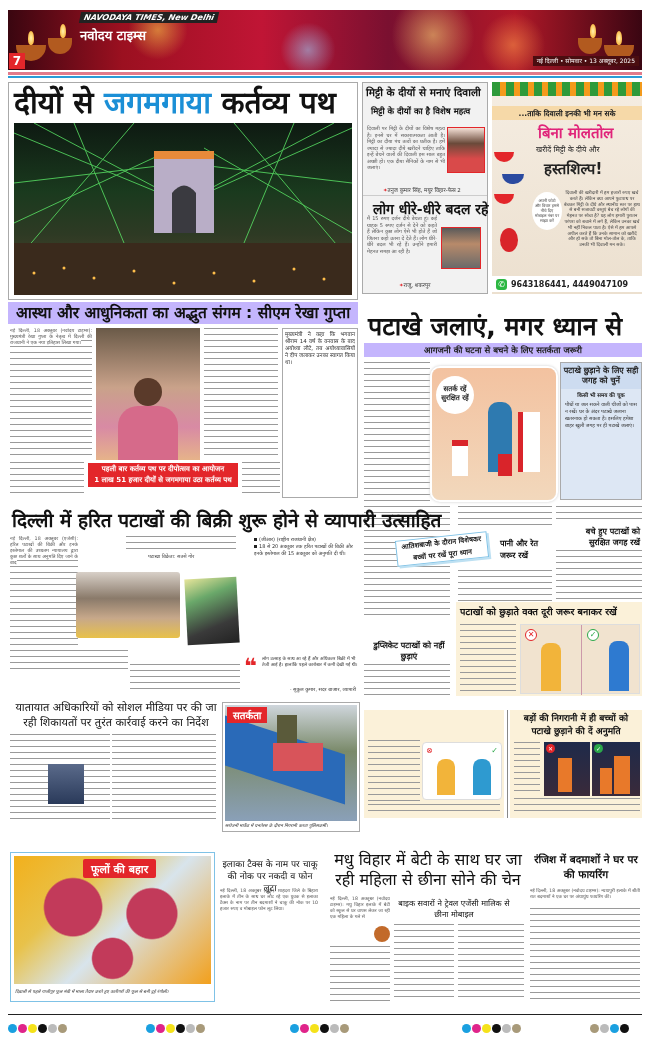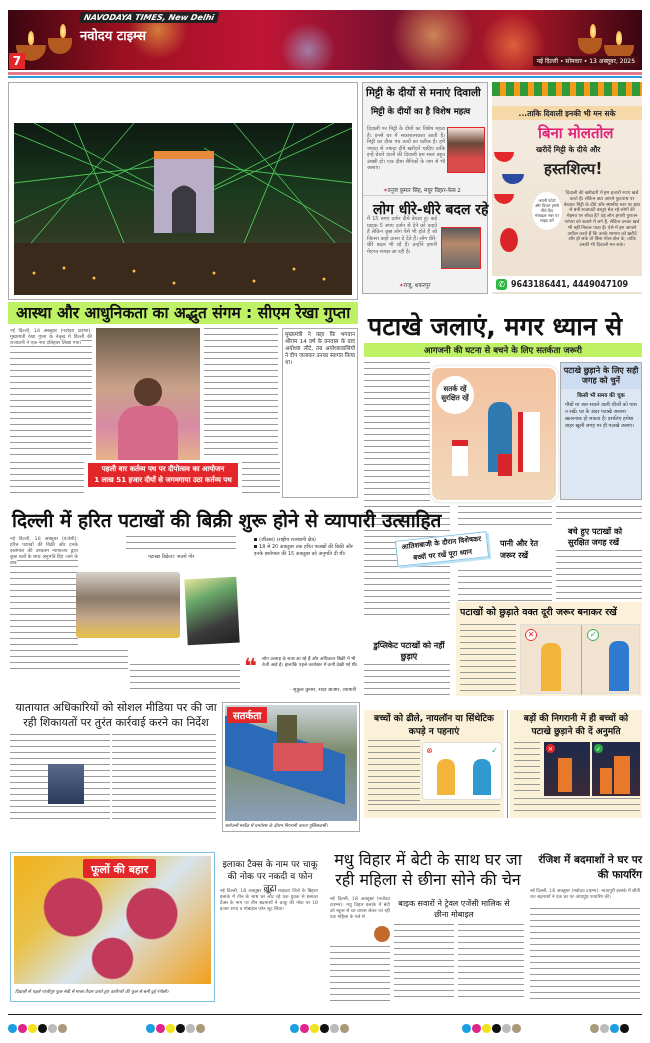--- a/index.html
+++ b/index.html
@@ -15,21 +15,21 @@
 .diya{position:absolute;width:30px;height:16px;background:#b25a1f;border-radius:0 0 15px 15px}
 .diya:before{content:"";position:absolute;left:12px;top:-14px;width:6px;height:14px;background:radial-gradient(#fff3b0,#f7a21c);border-radius:50% 50% 40% 40%}
 .rule1{left:8px;top:72px;width:634px;height:3px;background:#e27b8c}
 .rule2{left:8px;top:76px;width:634px;height:2px;background:#2b9cd8}
 .headline{font-family:"DejaVu Sans",sans-serif;font-weight:bold;color:#111;white-space:nowrap}
 .photo{background:#333;overflow:hidden}
 .col-text{font-size:4.8px;line-height:6px;color:#555;overflow:hidden;text-align:justify}
 .fill-lines{background:repeating-linear-gradient(180deg,#9a9a9a 0 1.4px,transparent 1.4px 6px)}
 .box-border{border:1px solid #aaa}
 .red-banner{background:#e3262a;color:#fff;font-weight:bold;text-align:center}
-.yellowbar{background:#bef264}
+.yellowbar{background:#c4b5fd}
 .mutedbox{background:#f2f2f2}
 .blueside{background:#dde7f4}
 .beige{background:#fbf1d9}
 .vline{background:#888;width:1px}
 .hline{background:#888;height:1px}
 .cmyk{display:inline-block;width:9px;height:9px;border-radius:50%;margin-right:1px}
 </style>
 </head>
 <body>
 
@@ -44,20 +44,23 @@
   <div class="diya" style="left:596px;top:35px"></div>
   <div class="brand">NAVODAYA TIMES, New Delhi</div>
   <div class="brand2">नवोदय टाइम्स</div>
   <div class="page-no">7</div>
   <div class="dateline">नई दिल्ली • सोमवार • 13 अक्तूबर, 2025</div>
 </div>
 <div class="abs rule1"></div>
 <div class="abs rule2"></div>
 
 <div class="abs box-border" style="left:8px;top:82px;width:350px;height:218px">
+  <div class="headline" style="position:absolute;left:5px;top:2px;font-size:30px;line-height:36px">
+    <span>दीयों से </span><span style="color:#1b8fd6">जगमगाया</span><span> कर्तव्य पथ</span>
+  </div>
   <div class="photo" style="position:absolute;left:5px;top:40px;width:338px;height:172px;background:linear-gradient(180deg,#0e1a12 0%,#1a3a1e 40%,#2e3a24 65%,#5a4a30 100%)">
     <svg width="338" height="172">
       <g stroke="#5ef06a" stroke-width="1" opacity=".75">
         <line x1="0" y1="10" x2="170" y2="80"></line>
           <line x1="338" y1="5" x2="170" y2="80"></line>
           <line x1="20" y1="0" x2="190" y2="90"></line>
           <line x1="320" y1="0" x2="150" y2="90"></line>
         <line x1="0" y1="60" x2="170" y2="40"></line>
           <line x1="338" y1="60" x2="170" y2="40"></line>
           <line x1="60" y1="0" x2="110" y2="120"></line>
@@ -115,21 +118,21 @@
   <div class="headline" style="position:absolute;left:10px;top:116px;font-size:14px">लोग धीरे-धीरे बदल रहे हैं</div>
   <div class="col-text" style="position:absolute;left:4px;top:132px;width:70px;height:66px;font-size:5px;line-height:6.5px">मैं 15 रुपए दर्जन दीये बेचता हूं। कई ग्राहक 5 रुपए दर्जन से देने को कहते हैं लेकिन कुछ लोग ऐसे भी होते हैं जो जितना कहो उतना दे देते हैं। लोग धीरे-धीरे बदल भी रहे हैं। उन्होंने हमारी मेहनत समझ आ रही है।</div>
   <div style="position:absolute;left:78px;top:144px;width:40px;height:42px;border:1px solid #e3262a;background:linear-gradient(180deg,#5a5a5a 0%,#b88a6a 40%,#6a6a6a 100%)"></div>
   <div style="position:absolute;left:36px;top:198px;font-size:5.5px;color:#333"><span style="color:#e3262a">✦</span><span>राजू, शकरपुर</span></div>
 </div>
 
 <div class="abs" style="left:492px;top:82px;width:150px;height:212px;background:linear-gradient(180deg,#f5ede2,#ece0cf)">
   <div style="height:14px;background:repeating-linear-gradient(90deg,#2f9a3a 0 8px,#f39a1c 8px 14px)"></div>
   <div style="background:#f6d9a8;font-size:7.5px;font-weight:bold;text-align:center;padding:2px 0;margin-top:10px">...ताकि दिवाली इनकी भी मन सके</div>
   <div style="position:absolute;left:46px;top:40px;font-size:15px;font-weight:bold;color:#e0247a">बिना मोलतोल</div>
-  <div style="position:absolute;left:44px;top:62px;font-size:7.5px;font-weight:bold;color:#222">खरीदें मिट्टी के दीये और</div>
+  <div style="position:absolute;left:44px;top:62px;font-size:7.5px;font-weight:normal;color:#222">खरीदें मिट्टी के दीये और</div>
   <div style="position:absolute;left:52px;top:76px;font-size:15px;font-weight:bold;color:#222">हस्तशिल्प!</div>
   <div style="position:absolute;left:2px;top:70px;width:20px;height:10px;background:#e3262a;border-radius:0 0 10px 10px"></div>
   <div style="position:absolute;left:10px;top:92px;width:22px;height:10px;background:#2b4aa0;border-radius:0 0 11px 11px"></div>
   <div style="position:absolute;left:2px;top:112px;width:20px;height:10px;background:#e3262a;border-radius:0 0 10px 10px"></div>
   <div style="position:absolute;left:40px;top:110px;width:30px;height:38px;border-radius:50%;background:#fff;font-size:4px;line-height:5px;text-align:center;padding:6px 3px;color:#333">अपनी फोटो और विचार हमसे नीचे दिए मोबाइल नंबर पर साझा करें</div>
   <div style="position:absolute;left:8px;top:146px;width:18px;height:24px;border-radius:50%;background:#d9242a"></div>
   <div class="col-text" style="position:absolute;left:72px;top:108px;width:76px;height:84px;font-size:4.6px;line-height:5.8px;text-align:center;color:#444">दिवाली की खरीदारी में हम हजारों रुपए खर्च करते हैं। लेकिन क्या आपने फुटपाथ पर बेचकर मिट्टी के दीये और स्थानीय स्तर पर हाथ से बनी सजावटी वस्तुएं बेच रहे लोगों की मेहनत पर सोचा है? यह लोग हमारी पुरातन परंपरा को बचाने में लगे हैं, लेकिन उनका खर्च भी नहीं निकल पाता है। ऐसे में हम आपसे अपील करते हैं कि उनके सामान को खरीदें और हो सके तो बिना मोल-तोल के, ताकि उनकी भी दिवाली मन सके।</div>
   <div style="position:absolute;left:0;top:194px;width:150px;height:16px;background:#fff;display:flex;align-items:center;padding-left:4px">
     <span style="display:inline-block;width:11px;height:11px;border-radius:3px;background:#2cb742;color:#fff;font-size:8px;line-height:11px;text-align:center">✆</span>
     <span style="font-size:8px;font-weight:bold;margin-left:4px">9643186441, 4449047109</span>
@@ -149,39 +152,38 @@
 <div class="abs box-border" style="left:560px;top:362px;width:82px;height:138px;background:#dde7f4">
   <div style="background:#cddcf0;font-size:8px;font-weight:bold;text-align:center;padding:3px 2px;line-height:10px">पटाखे छुड़ाने के लिए सही जगह को चुनें</div>
   <div style="font-size:5.5px;font-weight:bold;text-align:center;margin-top:2px">किसी भी समय की चूक</div>
   <div class="col-text" style="padding:2px 4px;font-size:5px;line-height:7px;color:#333;text-align:left">पौधों या जल सकने वाली चीजों को पास न रखें। घर के अंदर पटाखे जलाना खतरनाक हो सकता है। इसलिए हमेशा बाहर खुली जगह पर ही पटाखे जलाएं।</div>
 </div>
 <div class="abs col-text fill-lines" style="left:364px;top:506px;width:86px;height:112px"></div>
 <div class="abs col-text fill-lines" style="left:458px;top:506px;width:94px;height:24px"></div>
 <div class="abs col-text fill-lines" style="left:556px;top:506px;width:86px;height:16px"></div>
 <div class="abs" style="left:396px;top:536px;width:92px;height:26px;background:#fff;border:1px solid #7fc2e6;transform:rotate(-6deg);font-size:7px;font-weight:bold;text-align:center;line-height:12px;box-shadow:2px 2px 0 #bde0f2">आतिशबाजी के दौरान विशेषकर बच्चों पर रखें पूरा ध्यान</div>
 <div class="abs headline" style="left:500px;top:538px;width:46px;font-size:8px;line-height:12px;white-space:normal">पानी और रेत जरूर रखें</div>
-<div class="abs headline" style="left:568px;top:526px;width:72px;font-size:8px;line-height:11px;white-space:normal;text-align:left">बचे हुए पटाखों को सुरक्षित जगह रखें</div>
+<div class="abs headline" style="left:568px;top:526px;width:72px;font-size:8px;line-height:11px;white-space:normal;text-align:right">बचे हुए पटाखों को सुरक्षित जगह रखें</div>
 <div class="abs col-text fill-lines" style="left:458px;top:570px;width:94px;height:32px"></div>
 <div class="abs col-text fill-lines" style="left:556px;top:550px;width:86px;height:50px"></div>
 <div class="abs headline" style="left:372px;top:640px;width:74px;font-size:8px;line-height:11px;white-space:normal;text-align:center">डुप्लिकेट पटाखों को नहीं छुड़ाएं</div>
 <div class="abs col-text fill-lines" style="left:364px;top:664px;width:86px;height:34px"></div>
 <div class="abs beige" style="left:456px;top:602px;width:186px;height:94px">
   <div class="headline" style="font-size:9.5px;padding:3px 4px">पटाखों को छुड़ाते वक्त दूरी जरूर बनाकर रखें</div>
   <div class="col-text fill-lines" style="position:absolute;left:4px;top:22px;width:56px;height:70px"></div>
   <div style="position:absolute;left:64px;top:22px;width:120px;height:70px;background:#f1e3cf;border:1px solid #ddd">
     <span style="position:absolute;left:4px;top:4px;width:12px;height:12px;border-radius:50%;border:1.5px solid #e3262a;color:#e3262a;font-size:8px;line-height:9px;text-align:center;background:#fff">✕</span>
     <span style="position:absolute;left:66px;top:4px;width:12px;height:12px;border-radius:50%;border:1.5px solid #2ca84a;color:#2ca84a;font-size:8px;line-height:9px;text-align:center;background:#fff">✓</span>
     <div style="position:absolute;left:60px;top:0;width:1px;height:70px;background:#c9a"></div>
     <div style="position:absolute;left:20px;top:18px;width:20px;height:48px;background:#f2b43a;border-radius:8px 8px 0 0"></div>
     <div style="position:absolute;left:88px;top:16px;width:20px;height:50px;background:#2e7ad0;border-radius:8px 8px 0 0"></div>
   </div>
 </div>
 
 <div class="abs beige" style="left:364px;top:710px;width:140px;height:108px">
-  <div class="headline" style="font-size:9px;line-height:13px;text-align:center;white-space:normal;padding:2px 4px">बच्चों को ढीले, नायलॉन या सिंथेटिक कपड़े न पहनाएं</div>
   <div class="col-text fill-lines" style="position:absolute;left:4px;top:30px;width:52px;height:62px"></div>
   <div style="position:absolute;left:58px;top:32px;width:80px;height:58px;background:#fff;border-radius:4px;border:1px solid #ddd">
     <span style="position:absolute;left:3px;top:3px;color:#e3262a;font-size:8px">⊗</span>
     <span style="position:absolute;right:3px;top:3px;color:#2ca84a;font-size:8px">✓</span>
     <div style="position:absolute;left:14px;top:16px;width:18px;height:36px;background:#f2b43a;border-radius:8px 8px 0 0"></div>
     <div style="position:absolute;left:50px;top:16px;width:18px;height:36px;background:#2e9ad0;border-radius:8px 8px 0 0"></div>
   </div>
   <div class="col-text fill-lines" style="position:absolute;left:4px;top:94px;width:132px;height:12px"></div>
 </div>
 <div class="abs vline" style="left:507px;top:710px;height:108px"></div>
@@ -244,21 +246,21 @@
 <div class="abs col-text" style="left:220px;top:888px;width:98px;height:112px;font-size:4.6px;line-height:6px">नई दिल्ली, 18 अक्तूबर (ब्यूरो): शाहदरा जिले के बिहारा इलाके में तीन के साथ घर लौट रहे एक युवक से इलाका टैक्स के नाम पर तीन बदमाशों ने चाकू की नोक पर 10 हजार रुपए व मोबाइल फोन लूट लिया।</div>
 
 <div class="abs headline" style="left:330px;top:850px;width:196px;font-size:16px;line-height:20px;white-space:normal;text-align:center;font-weight:normal">मधु विहार में बेटी के साथ घर जा रही महिला से छीना सोने की चेन</div>
 <div class="abs col-text" style="left:330px;top:896px;width:60px;height:30px;font-size:4.6px;line-height:6px">नई दिल्ली, 18 अक्तूबर (नवोदय टाइम्स): मधु विहार इलाके में बेटी को स्कूल से घर वापस लेकर जा रही एक महिला के गले से</div>
 <div class="abs photo" style="left:374px;top:926px;width:16px;height:16px;border-radius:50%;background:#c26a2a"></div>
 <div class="abs col-text fill-lines" style="left:330px;top:946px;width:60px;height:56px"></div>
 <div class="abs headline" style="left:394px;top:898px;width:120px;font-size:8px;line-height:11px;white-space:normal;text-align:center;font-weight:normal">बाइक सवारों ने ट्रेवल एजेंसी मालिक से छीना मोबाइल</div>
 <div class="abs col-text fill-lines" style="left:394px;top:924px;width:60px;height:78px"></div>
 <div class="abs col-text fill-lines" style="left:458px;top:924px;width:66px;height:78px"></div>
 
-<div class="abs headline" style="left:530px;top:852px;width:112px;font-size:10.5px;line-height:15px;white-space:normal;text-align:right">रंजिश में बदमाशों ने घर पर की फायरिंग</div>
+<div class="abs headline" style="left:530px;top:852px;width:112px;font-size:10.5px;line-height:15px;white-space:normal;text-align:center">रंजिश में बदमाशों ने घर पर की फायरिंग</div>
 <div class="abs col-text" style="left:530px;top:888px;width:110px;height:18px;font-size:4.6px;line-height:6px">नई दिल्ली, 18 अक्तूबर (नवोदय टाइम्स): न्यायपुरी इलाके में बीती रात बदमाशों ने एक घर पर अंधाधुंध फायरिंग की।</div>
 <div class="abs col-text fill-lines" style="left:530px;top:908px;width:110px;height:94px"></div>
 
 <div class="abs" style="left:8px;top:1014px;width:634px;height:1px;background:#222"></div>
 <div class="abs" style="left:8px;top:1018px">
   <span class="cmyk" style="background:#1aa0e0"></span><span class="cmyk" style="background:#e0248a"></span><span class="cmyk" style="background:#f5e21a"></span><span class="cmyk" style="background:#111"></span><span class="cmyk" style="background:#bbb"></span><span class="cmyk" style="background:#a89a7a"></span>
 </div>
 <div class="abs" style="left:146px;top:1018px">
   <span class="cmyk" style="background:#1aa0e0"></span><span class="cmyk" style="background:#e0248a"></span><span class="cmyk" style="background:#f5e21a"></span><span class="cmyk" style="background:#111"></span><span class="cmyk" style="background:#bbb"></span><span class="cmyk" style="background:#a89a7a"></span>
 </div>

